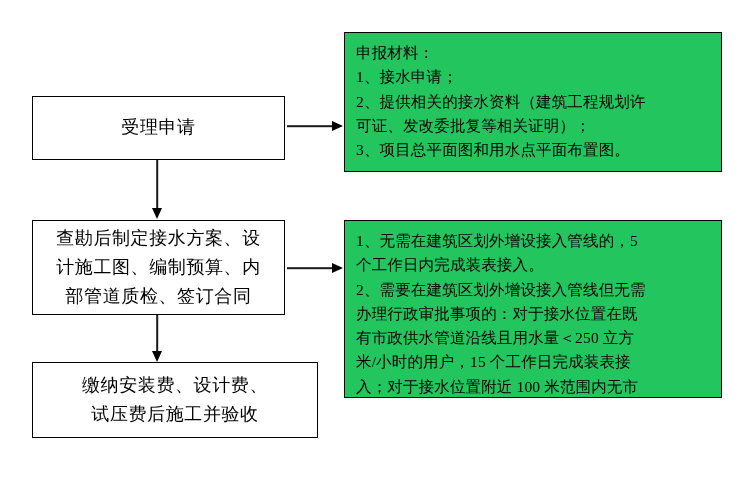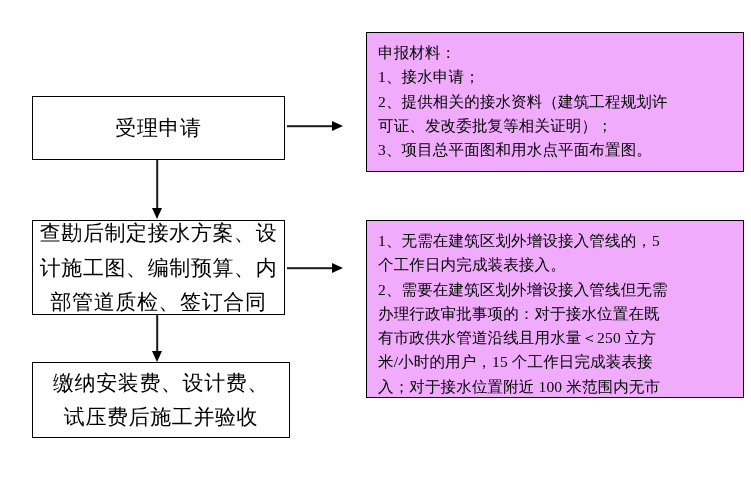--- a/index.html
+++ b/index.html
@@ -24,35 +24,34 @@
     position: absolute;
     box-sizing: border-box;
     border: 1.4px solid #000000;
     background: #ffffff;
     display: flex;
     align-items: center;
     justify-content: center;
     text-align: center;
   }
   .node-text {
-    font-size: 21px;
+    font-size: 18px;
     line-height: 1.62;
     letter-spacing: 0.6px;
     white-space: pre-line;
     padding: 0 6px;
   }
 
   .note-box {
     position: absolute;
     box-sizing: border-box;
     border: 1.4px solid #000000;
-    background: #f0abfc;
+    background: #22c55e;
     padding: 8px 9px 6px 11px;
     overflow: hidden;
-    margin-left: 22px;
   }
   .note-text {
     font-size: 15.5px;
     line-height: 1.565;
     letter-spacing: 0.15px;
     white-space: pre-line;
     text-align: left;
   }
 
   
@@ -106,21 +105,21 @@
   <div class="node-box" style="left:32px; top:96px; width:253px; height:64px;">
     <div class="node-text">受理申请</div>
   </div>
 
   <div class="node-box" style="left:32px; top:220px; width:253px; height:95px;">
     <div class="node-text">查勘后制定接水方案、设
 计施工图、编制预算、内
 部管道质检、签订合同</div>
   </div>
 
-  <div class="node-box" style="left:32px; top:362px; width:258px; height:76px;">
+  <div class="node-box" style="left:32px; top:362px; width:286px; height:76px;">
     <div class="node-text">缴纳安装费、设计费、
 试压费后施工并验收</div>
   </div>
 
   <div class="note-box" style="left:344px; top:32px; width:378px; height:140px;">
     <div class="note-text">申报材料：
 1、接水申请；
 2、提供相关的接水资料（建筑工程规划许
     可证、发改委批复等相关证明）；
 3、项目总平面图和用水点平面布置图。</div>

